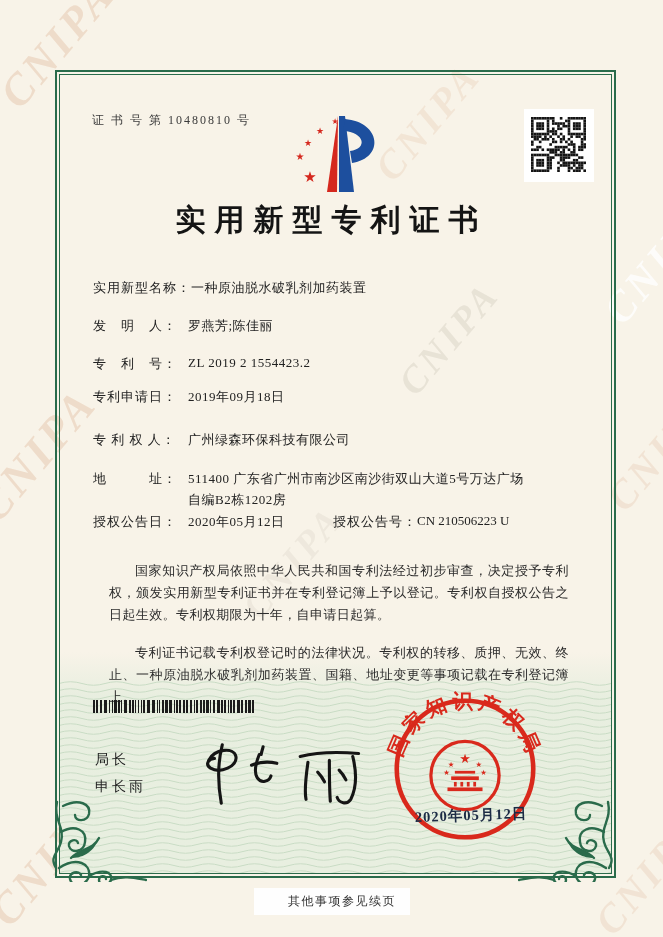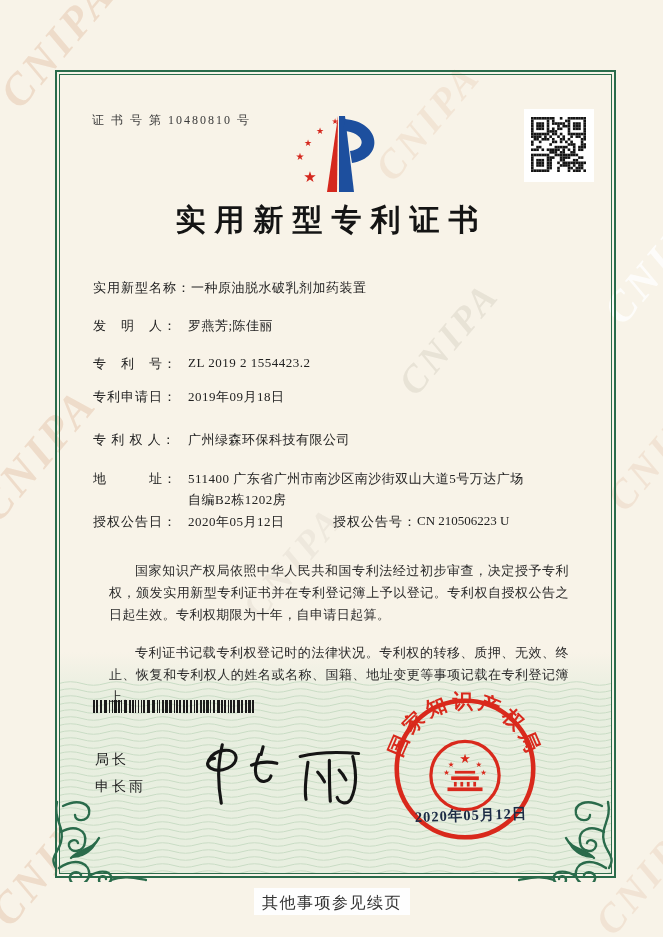--- a/index.html
+++ b/index.html
@@ -56,21 +56,21 @@
   .sig-name{left:95px; top:778px; font-size:14px; letter-spacing:3px; font-family:"Liberation Sans","DejaVu Sans",sans-serif;}
   .signature{left:195px; top:738px; width:185px; height:72px;}
   .seal{left:382px; top:686px; width:166px; height:166px; z-index:5;}
   .seal-date{left:396px; top:806px; width:150px; text-align:center; z-index:6;
     font-size:14.5px; font-weight:bold; color:#1c2b45; letter-spacing:1px; transform:rotate(-2deg);}
   .page-info{left:0; top:849px; width:663px; text-align:center; font-size:12px; color:#333; letter-spacing:1px;}
   .flourish{width:96px; height:84px; top:798px; z-index:5;}
   .flourish-left{left:51px;}
   .flourish-right{left:518px; transform:scaleX(-1);}
   .footer-note-bg{left:254px; top:888px; width:156px; height:27px; background:#fefefe; z-index:4;}
-  .footer-note{left:254px; top:893px; width:156px; text-align:center; font-size:16px; color:#333; letter-spacing:1.5px; z-index:5;}
+  .footer-note{left:264px; top:893px; width:156px; text-align:center; font-size:12px; color:#333; letter-spacing:1.5px; z-index:5;}
 </style>
 </head>
 <body>
 
 <div class="page">
 
   <span class="wm wm-pink" style="left:-18px; top:18px; font-size:44px;">CNIPA</span>
   <span class="wm wm-pink" style="left:358px; top:98px; font-size:40px; opacity:.55;">CNIPA</span>
   <span class="wm wm-white" style="left:586px; top:238px; font-size:42px;">CNIPA</span>
   <span class="wm wm-gray" style="left:382px; top:316px; font-size:38px;">CNIPA</span>
@@ -413,21 +413,21 @@
     <span class="lab">授权公告日：</span>
     <span class="val">2020年05月12日</span>
   </div>
   <div class="abs content grant-no">
     <span class="lab">授权公告号：</span>
     <span class="val">CN 210506223 U</span>
   </div>
 
   <div class="abs content paras">
     <p>国家知识产权局依照中华人民共和国专利法经过初步审查，决定授予专利权，颁发实用新型专利证书并在专利登记簿上予以登记。专利权自授权公告之日起生效。专利权期限为十年，自申请日起算。</p>
-    <p>专利证书记载专利权登记时的法律状况。专利权的转移、质押、无效、终止、恢复和专利权人的姓名或名称、国籍、地址变更等事项记载在专利登记簿上。</p>
+    <p>专利证书记载专利权登记时的法律状况。专利权的转移、质押、无效、终止、一种原油脱水破乳剂加药装置、国籍、地址变更等事项记载在专利登记簿上。</p>
   </div>
 
   <div class="abs content barcode">
       <i style="left:0px;width:2px"></i>
       <i style="left:3px;width:2px"></i>
       <i style="left:7px;width:2px"></i>
       <i style="left:11px;width:3px"></i>
       <i style="left:16px;width:1px"></i>
       <i style="left:19px;width:1px"></i>
       <i style="left:21px;width:3px"></i>

